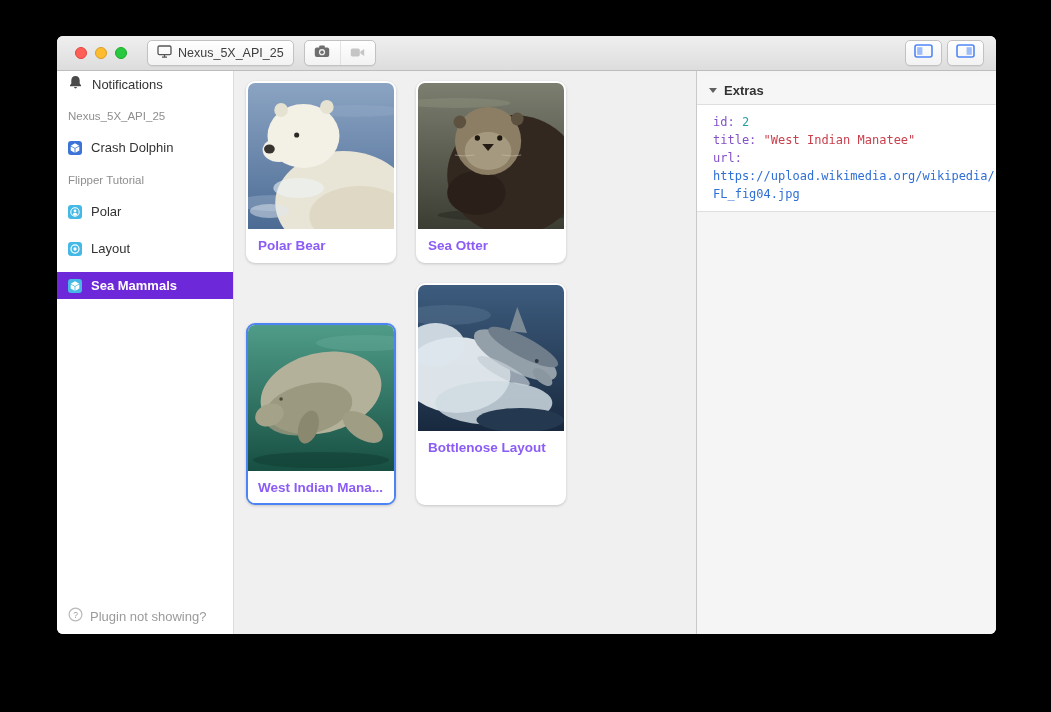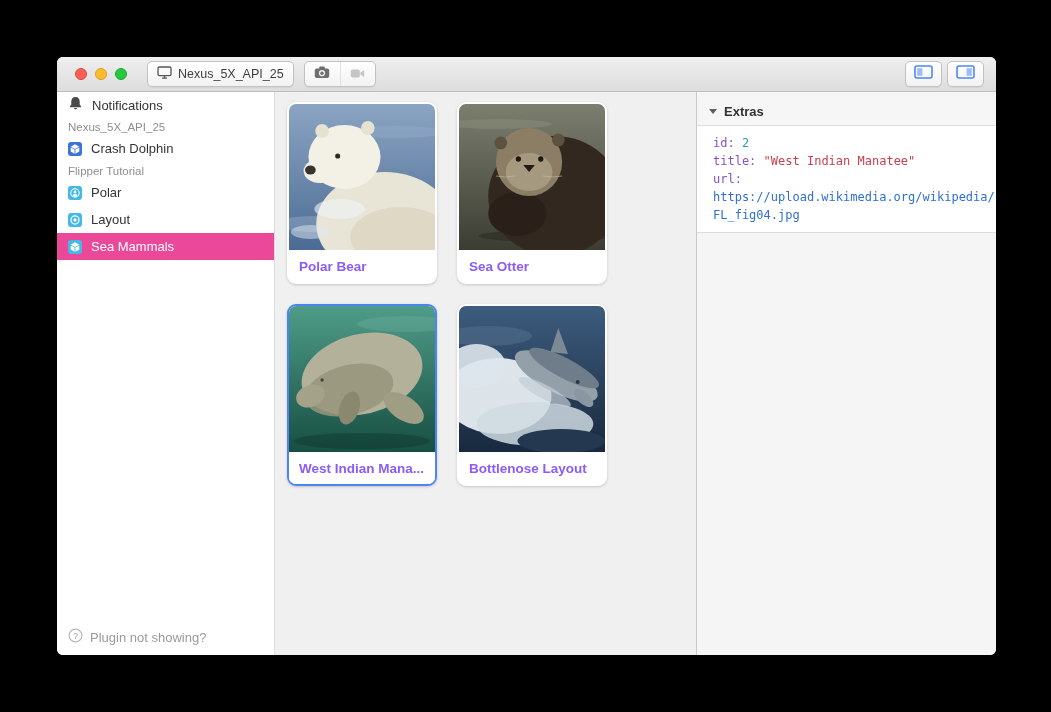--- a/index.html
+++ b/index.html
@@ -1,19 +1,19 @@
 <!DOCTYPE html>
 <html><head>
 <meta charset="utf-8">
 <style>
   * { margin:0; padding:0; box-sizing:border-box; }
   html,body { background:#000; }
   .canvas { position:relative; width:1051px; height:712px; background:#000; overflow:hidden;
             font-family:"Liberation Sans", sans-serif; }
-  .window { position:absolute; left:57px; top:57px; width:939px; height:598px;
+  .window { position:absolute; left:57px; top:36px; width:939px; height:598px;
             border-radius:6px; overflow:hidden; background:#fff;
             box-shadow:0 22px 60px rgba(0,0,0,.55); display:flex; flex-direction:column; }
 
   
   .titlebar { flex:0 0 35px; background:linear-gradient(#efefef,#dddddd);
               border-bottom:1px solid #bdbdbd; display:flex; align-items:center; padding:0 10px; }
   .traffic { display:flex; gap:8px; margin-left:8px; }
   .tl { width:12px; height:12px; border-radius:50%; }
   .tl.close { background:#ff5f57; border:1px solid #e0443e; }
   .tl.min   { background:#febc2e; border:1px solid #d89e24; }
@@ -31,42 +31,42 @@
   .seg.disabled { opacity:.55; }
   .right-btns { margin-left:auto; display:flex; gap:5px; margin-right:2px; }
   .panel-btn { width:37px; height:26px; display:flex; align-items:center; justify-content:center;
                background:linear-gradient(#ffffff,#f2f2f2); border:1px solid #c2c2c2;
                border-radius:5px; box-shadow:0 1px 1px rgba(0,0,0,.05); }
 
   
   .wbody { flex:1; display:flex; min-height:0; }
 
   
-  .sidebar { width:218px; background:#fff; border-right:1px solid #dcdcdc;
-             display:flex; flex-direction:column; }
+  .sidebar { width:177px; background:#fff; border-right:1px solid #dcdcdc;
+             display:flex; flex-direction:column;gap:10px; }
   .side-row { height:27px; flex:0 0 auto; display:flex; align-items:center; gap:9px;
               padding:0 11px; font-size:13px; color:#333; cursor:default; }
   .side-row.first { height:26px; }
   .side-header { height:17px; flex:0 0 auto; display:flex; align-items:flex-end;
                  padding:0 11px 2px; font-size:11.5px; color:#8e8e8e; }
-  .side-row.selected { background:#ec4899; color:#fff; font-weight:normal; }
+  .side-row.selected { background:#6d28d9; color:#fff; font-weight:bold; }
   .plug-icon { width:14px; height:14px; border-radius:3px; flex:0 0 auto;
                display:flex; align-items:center; justify-content:center; }
   .plug-blue { background:#3b73d6; }
   .plug-cyan { background:#45b9e5; }
   .side-footer { margin-top:auto; height:36px; flex:0 0 auto; display:flex; align-items:center;
                  gap:7px; padding:0 11px; color:#9b9b9b; font-size:13px; }
 
   
   .main { flex:1; background:#f0f0f0; padding:10px 12px; display:grid;
           grid-template-columns:150px 150px; column-gap:20px; row-gap:20px;
           align-content:start; justify-content:start; }
   .card { width:150px; border:2px solid transparent; border-radius:9px; background:#fff;
           box-shadow:0 1px 3px rgba(0,0,0,.18); overflow:hidden; cursor:default; }
-  .card.selected { border-color:#4d84f5; }
+  .card.selected { border-color:#4d84f5;margin-top:40px; }
   .card .img { display:block; width:146px; height:146px; }
   .card .ctitle { height:32px; display:flex; align-items:center; padding:0 10px;
                   font-size:13.5px; font-weight:bold; color:#8b5cf6; white-space:nowrap;
                   overflow:hidden; background:#fff; }
 
   
   .extras { width:300px; border-left:1px solid #c9c9c9; background:#f5f5f5;
             display:flex; flex-direction:column; }
   .extras-header { flex:0 0 28px; background:#f6f6f6; border-bottom:1px solid #dedede;
                    display:flex; align-items:center; gap:7px; padding:0 12px;

